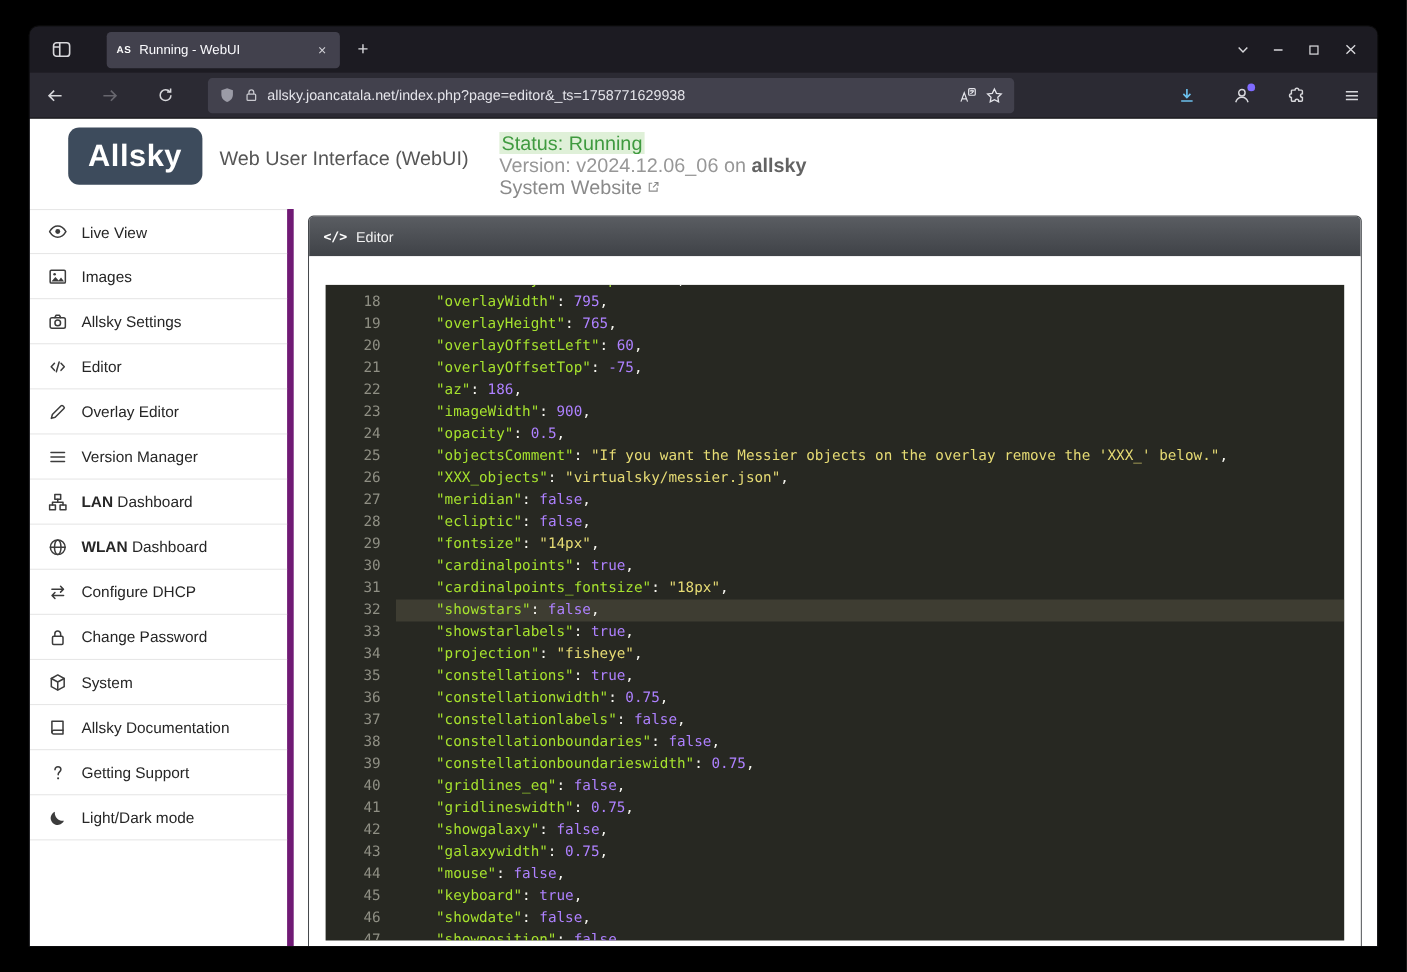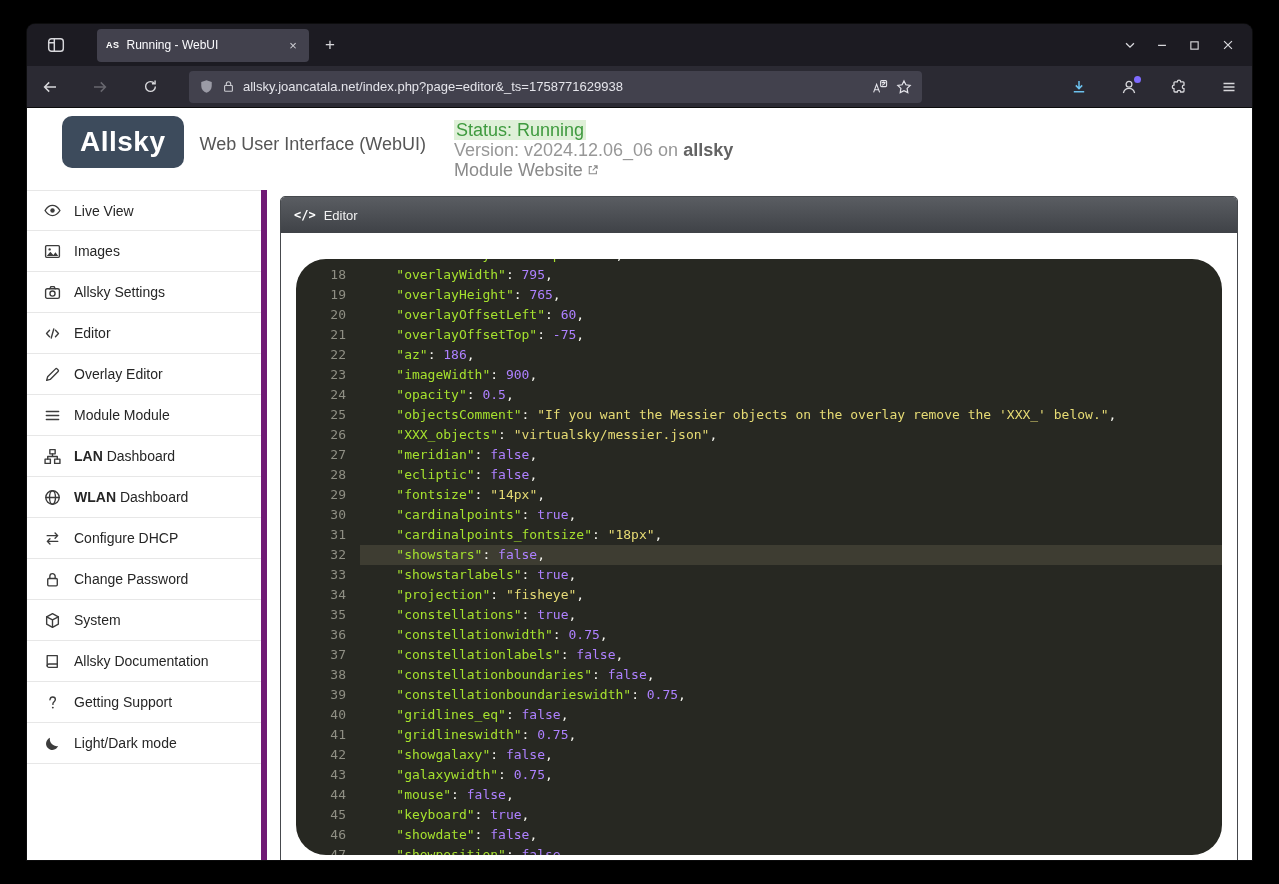--- a/index.html
+++ b/index.html
@@ -75,21 +75,21 @@
   .panel { border:1px solid #46494d; border-radius:5px; overflow:hidden; }
   .panel-header {
     height:36px; background:linear-gradient(#5a5d62,#3f4247); color:#f2f2f2;
     display:flex; align-items:center; gap:8px; padding:0 13px; font-size:13px;
   }
   .code-glyph { font-family:"DejaVu Sans Mono","Liberation Mono",monospace; font-size:12px; font-weight:bold; color:#fff; }
   .panel-body { background:#fff; padding:26px 15px 15px 15px; }
   
   .cm {
     background:#272822; height:596px; overflow:hidden;
-    font-family:"DejaVu Sans Mono","Liberation Mono",monospace; font-size:13px; line-height:20px;border-radius:30px;
+    font-family:"DejaVu Sans Mono","Liberation Mono",monospace; font-size:13px; line-height:20px;
   }
   .cm-inner { margin-top:-14px; }
   .line { display:flex; height:20px; }
   .ln { width:64px; flex:none; text-align:right; padding-right:14px; color:#8f8f84; }
   .codetext { white-space:pre; flex:1; padding-left:5px; }
   .line.active .codetext { background:#3e3d32; }
   .tk-p { color:#f8f8f2; }
   .tk-k { color:#a6e22e; }
   .tk-s { color:#e6db74; }
   .tk-n { color:#ae81ff; }
@@ -215,21 +215,21 @@
       <div class="site-title">Web User Interface (WebUI)</div>
       <div class="status-block">
         <div><span class="status-line">Status: Running</span></div>
         <div class="version-line">
           <span>Version:</span>
           <span>v2024.12.06_06</span>
           <span>on</span>
           <b>allsky</b>
         </div>
         <div class="local-line">
-          <span>Module Website</span>
+          <span>System Website</span>
           <span>
             <svg width="12" height="12" viewBox="0 0 16 16" fill="none" stroke="currentColor" stroke-width="1.4">
                 <path d="M6.5 3.5H3v9.5h9.5V9"></path>
                 <path d="M9.2 2.5h4.3v4.3M13.2 2.8L7.6 8.4"></path>
               </svg>
           </span>
         </div>
       </div>
     </header>
 
@@ -280,21 +280,21 @@
                 </svg>
               </span>
               <span>Overlay Editor</span>
             </div>
             <div class="side-item">
               <span class="icon">
                 <svg width="17" height="17" viewBox="0 0 16 16" fill="none" stroke="currentColor" stroke-width="1.3" stroke-linecap="round" stroke-linejoin="round">
                   <path d="M2.2 4.2h11.6M2.2 8h11.6M2.2 11.8h11.6"></path>
                 </svg>
               </span>
-              <span>Module Module</span>
+              <span>Version Manager</span>
             </div>
             <div class="side-item">
               <span class="icon">
                 <svg width="17" height="17" viewBox="0 0 16 16" fill="none" stroke="currentColor" stroke-width="1.3" stroke-linecap="round" stroke-linejoin="round">
                   <rect x="5.5" y="1.5" width="5" height="4"></rect>
                   <rect x="1" y="10.5" width="5" height="4"></rect>
                   <rect x="10" y="10.5" width="5" height="4"></rect>
                   <path d="M8 5.5V8M3.5 10.5V8h9v2.5"></path>
                 </svg>
               </span>

